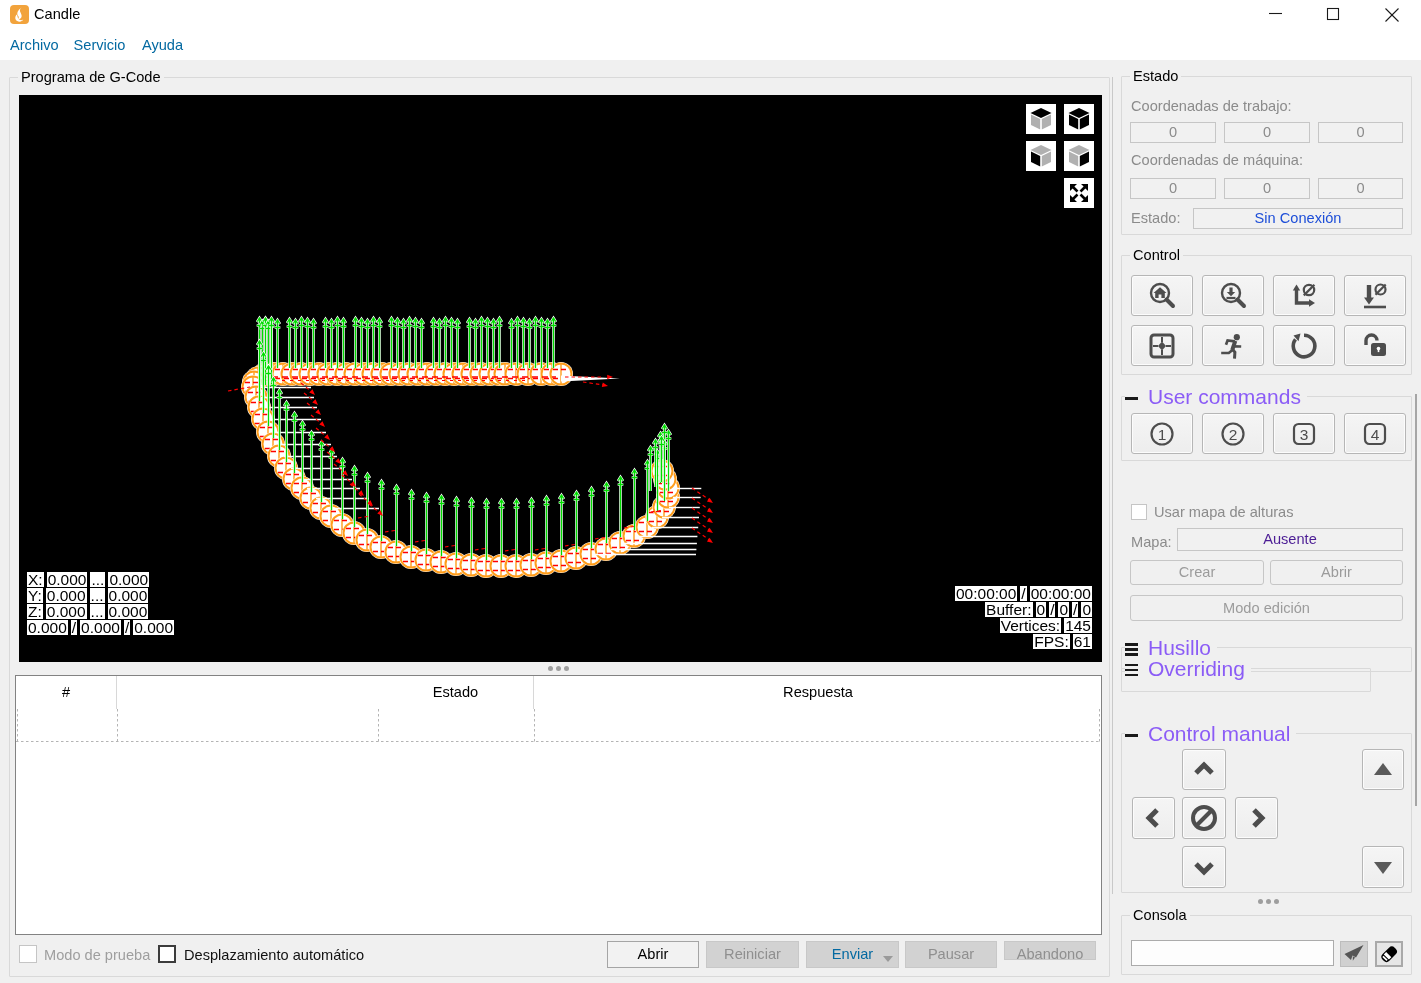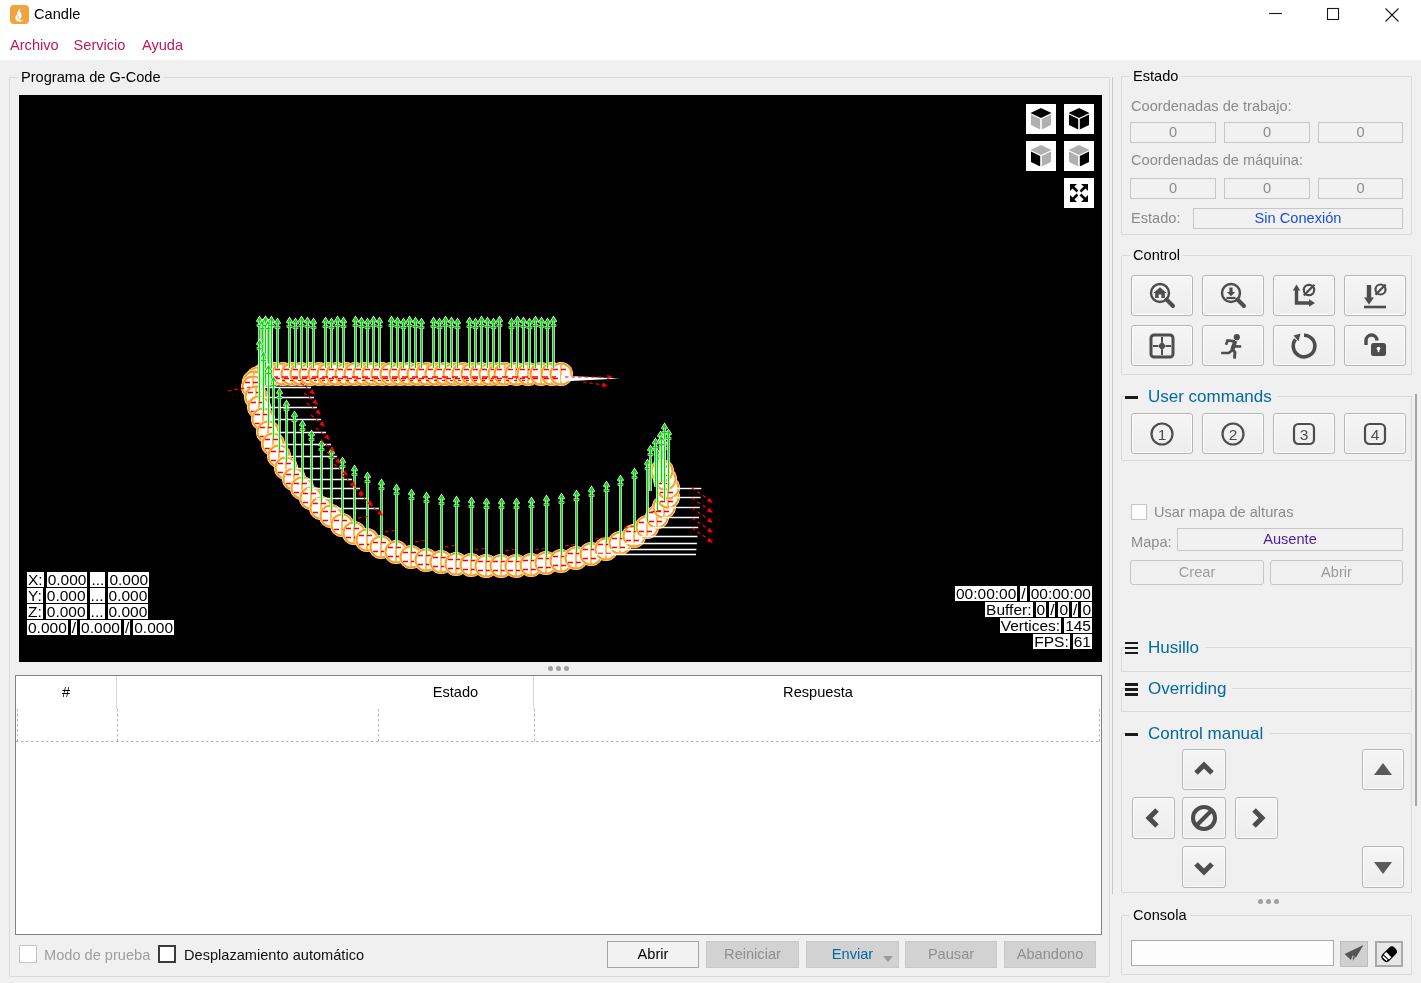--- a/index.html
+++ b/index.html
@@ -1,36 +1,36 @@
 <!DOCTYPE html>
 <html><head><meta charset="utf-8"><style>
 * { margin:0; padding:0; box-sizing:border-box; }
 html,body { width:1421px; height:983px; font-family:"Liberation Sans",sans-serif; background:#ffffff; overflow:hidden; }
 .abs { position:absolute; }
 #main { position:absolute; left:0; top:60px; width:1421px; height:923px; background:#f0f0f0; }
 .gb { position:absolute; border:1px solid #d9d9d9; border-radius:1px; }
 .gbt { position:absolute; top:-9px; left:8px; background:#f0f0f0; padding:0 3px; font-size:14.6px; color:#000; white-space:nowrap; line-height:17px;}
-.gbt2 { position:absolute; top:-9px; left:3px; background:#f0f0f0; padding:0 6px 0 0; font-size:17px; color:#0369a1; white-space:nowrap; line-height:17px;}
+.gbt2 { position:absolute; top:-9px; left:3px; background:#f0f0f0; padding:0 6px 0 0; font-size:21px; color:#8b5cf6; white-space:nowrap; line-height:17px;}
 .lbl { position:absolute; font-size:14.6px; color:#8b8b8b; white-space:nowrap; }
 .fld { position:absolute; border:1px solid #c6c6c6; background:#f1f1f1; color:#8b8b8b; font-size:14.6px; text-align:center; line-height:19px; }
 .ibtn { position:absolute; width:62px; height:41px; border:1px solid #b6b6b6; border-radius:3px;
         background:linear-gradient(#f5f5f5,#ededed); box-shadow:inset 0 0 0 1px #fcfcfc; display:flex; align-items:center; justify-content:center; }
 .jbtn { position:absolute; border:1px solid #b6b6b6; border-radius:3px;
         background:linear-gradient(#f5f5f5,#ededed); box-shadow:inset 0 0 0 1px #fcfcfc; display:flex; align-items:center; justify-content:center; }
 .dbtn { position:absolute; border:1px solid #c6c6c6; border-radius:3px; background:#f0f0f0;
         color:#9b9b9b; font-size:14.6px; text-align:center; }
 .cb { position:absolute; width:18px; height:18px; background:#fff; border:1px solid #c5c5c5; }
 .cbe { border:2px solid #3c3c3c; }
 #vp { position:absolute; left:19px; top:95px; width:1083px; height:567px; background:#000; }
 .vbtn { position:absolute; width:30px; height:30px; background:#fff; display:flex; align-items:center; justify-content:center; }
 .ovl { position:absolute; font-size:15.5px; line-height:16px; color:#000; }
 .ovl .tk { background:#fff; padding:0 1px; margin-right:3px; display:inline-block; height:15px;}
 .ovlr { text-align:right; }
 .ovlr .tk { margin-right:0; margin-left:3px; }
-.menu { position:absolute; top:30px; height:30px; font-size:14.6px; color:#be185d; }
+.menu { position:absolute; top:30px; height:30px; font-size:14.6px; color:#0369a1; }
 .dots { line-height:0; } .dots span { display:inline-block; width:5px; height:5px; border-radius:50%; background:#9e9e9e; margin:0 1.5px; vertical-align:top; }
 .minus { display:inline-block; width:13px; height:3px; background:#1a1a1a; margin-right:10px; vertical-align:middle; }
 .ham { display:inline-block; width:13px; height:13px; margin-right:10px; vertical-align:middle;
        background:linear-gradient(#1a1a1a 0 2.5px,transparent 2.5px 5px,#1a1a1a 5px 7.5px,transparent 7.5px 10px,#1a1a1a 10px 12.5px,transparent 12.5px); }
 </style></head><body>
 <div class="abs" style="left:10px;top:5px;width:19px;height:19px;background:#f2a33c;border-radius:4px">
 <svg width="19" height="19" viewBox="0 0 19 19">
       <path d="M11.8 2.2 C 7.4 5.8 12.3 8.2 11.6 11.4 C 11.2 13.3 9.6 14.2 8.1 14.0 C 8.9 13.0 9.0 11.8 8.1 10.7 C 6.3 8.6 7.6 5.2 11.8 2.2 Z M6.8 9.4 C 4.6 11.6 4.9 14.6 7.2 16.1 C 9.3 17.4 12.1 16.8 13.3 14.6 C 11.6 15.5 9.6 15.3 8.6 14.1 C 7.6 13.0 7.9 11.5 6.8 9.4 Z" fill="#fff"></path>
     </svg></div>
 <div class="abs" style="left:34px;top:6px;font-size:14.6px;color:#000">Candle</div>
@@ -921,21 +921,21 @@
       </svg>
     </div>
     <div class="cb" style="left:19px;top:885px"></div>
     <div class="lbl" style="left:44px;top:887px;color:#9e9e9e">Modo de prueba</div>
     <div class="cb cbe" style="left:158px;top:885px"></div>
     <div class="lbl" style="left:184px;top:887px;color:#111">Desplazamiento automático</div>
     <div class="abs" style="left:607px;top:881px;width:92px;height:27px;background:#f2f2f2;border:1px solid #a5a5a5;text-align:center;line-height:25px;font-size:14.6px;color:#000">Abrir</div>
     <div class="abs" style="left:706px;top:881px;width:93px;height:27px;background:#d2d2d2;border:1px solid #c8c8c8;text-align:center;line-height:25px;font-size:14.6px;color:#8f8f8f">Reiniciar</div>
     <div class="abs" style="left:806px;top:881px;width:93px;height:27px;background:#d2d2d2;border:1px solid #c8c8c8;text-align:center;line-height:25px;font-size:14.6px;color:#0369a1">Enviar</div>
     <div class="abs" style="left:905px;top:881px;width:92px;height:27px;background:#d2d2d2;border:1px solid #c8c8c8;text-align:center;line-height:25px;font-size:14.6px;color:#8f8f8f">Pausar</div>
-    <div class="abs" style="left:1004px;top:881px;width:92px;height:27px;background:#d2d2d2;border:1px solid #c8c8c8;text-align:center;line-height:25px;font-size:14.6px;color:#8f8f8f">Abandono</div>
+    <div class="abs" style="left:1004px;top:881px;width:92px;height:19px;background:#d2d2d2;border:1px solid #c8c8c8;text-align:center;line-height:25px;font-size:14.6px;color:#8f8f8f">Abandono</div>
     <svg class="abs" style="left:882px;top:895px" width="12" height="9">
       <path d="M1 1 L6 7 L11 1" fill="#9a9a9a"></path>
     </svg>
     <div class="abs" style="left:1112px;top:17px;width:1px;height:817px;background:#c9c9c9"></div>
     <div class="abs" style="left:1415px;top:334px;width:2px;height:412px;background:#a5a5a5"></div>
     <div class="gb" style="left:1121px;top:16px;width:291px;height:159px">
       <span class="gbt">Estado</span>
     </div>
     <div class="lbl" style="left:1131px;top:38px">Coordenadas de trabajo:</div>
     <div class="fld" style="left:1130px;top:62px;width:86px;height:21px">0</div>
@@ -1045,24 +1045,25 @@
         <rect x="5" y="5" width="20" height="20" rx="4.5" fill="none" stroke="#4d4d4d" stroke-width="2.2"></rect>
         <text x="15" y="20.5" font-size="15.5" font-family="Liberation Sans" fill="#4d4d4d" text-anchor="middle">4</text>
       </svg>
     </div>
     <div class="cb" style="left:1131px;top:444px;width:16px;height:16px"></div>
     <div class="lbl" style="left:1154px;top:444px">Usar mapa de alturas</div>
     <div class="lbl" style="left:1131px;top:474px">Mapa:</div>
     <div class="fld" style="left:1177px;top:468px;width:226px;height:23px;line-height:21px;color:#4c1d95">Ausente</div>
     <div class="dbtn" style="left:1130px;top:500px;width:134px;height:25px;line-height:23px">Crear</div>
     <div class="dbtn" style="left:1270px;top:500px;width:133px;height:25px;line-height:23px">Abrir</div>
+    <div class="dbtn" style="left:1130px;top:535px;width:273px;height:26px;line-height:24px">Modo edición</div>
     <div class="gb" style="left:1121px;top:587px;width:291px;height:25px">
       <span class="gbt2"><span class="ham"></span>Husillo</span>
     </div>
-    <div class="gb" style="left:1121px;top:628px;width:291px;height:24px">
+    <div class="gb" style="left:1121px;top:608px;width:250px;height:24px">
       <span class="gbt2"><span class="ham"></span>Overriding</span>
     </div>
     <div class="gb" style="left:1121px;top:673px;width:291px;height:160px">
       <span class="gbt2"><span class="minus"></span>Control manual</span>
     </div>
     <div class="jbtn" style="left:1182px;top:689px;width:44px;height:41px">
       <svg width="30" height="30" viewBox="0 0 30 30">
         <path d="M 7 18 L 15 10 L 23 18" fill="none" stroke="#4d4d4d" stroke-width="5"></path>
       </svg>
     </div>

